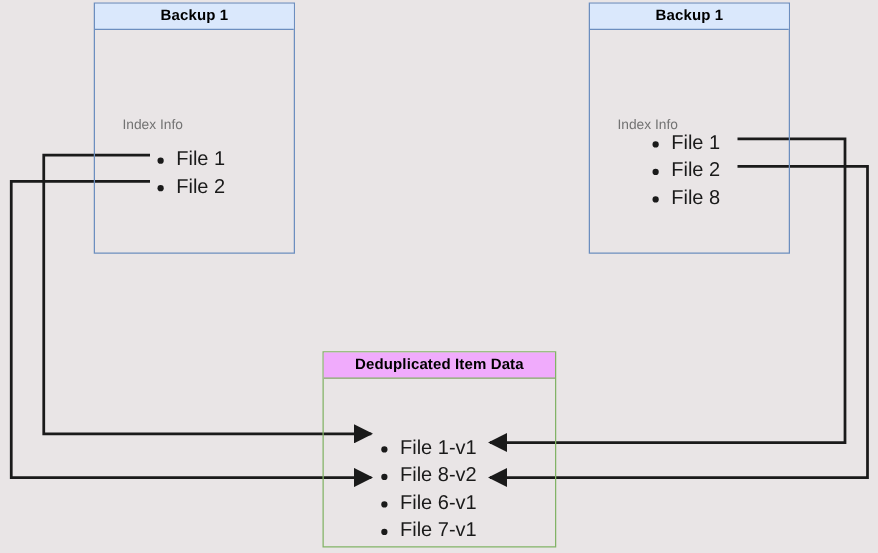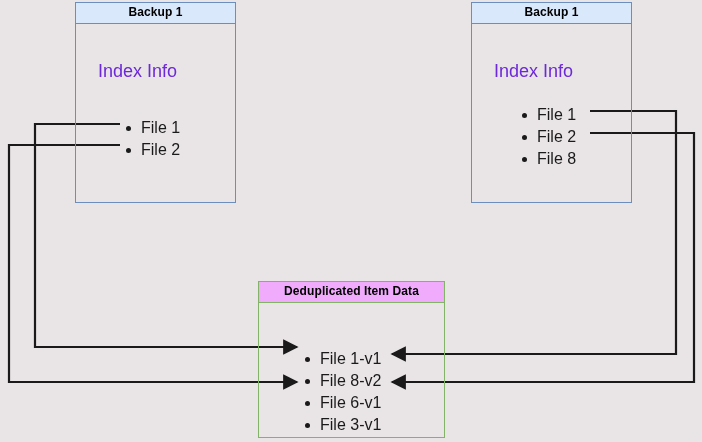--- a/index.html
+++ b/index.html
@@ -53,23 +53,24 @@
   .box.green .box-header {
     background: #f0abfc;
     border-bottom-color: #82b366;
   }
   .box-body {
     position: relative;
     height: calc(100% - 21px);
   }
   .caption {
     position: absolute;
-    font-size: 18px;
-    color: #6d28d9;
+    font-size: 11px;
+    color: #737373;
     white-space: nowrap;
+    margin-top: 33px;
   }
   ul.filelist {
     position: absolute;
     margin: 0;
     padding: 0;
     list-style: none;
   }
   ul.filelist li {
     position: relative;
     font-size: 16px;
@@ -141,18 +142,18 @@
     </div>
   </div>
 
   <div class="box green" id="dedup">
     <div class="box-header">Deduplicated Item Data</div>
     <div class="box-body">
       <ul class="filelist">
         <li>File 1-v1</li>
         <li>File 8-v2</li>
         <li>File 6-v1</li>
-        <li>File 3-v1</li>
+        <li>File 7-v1</li>
       </ul>
     </div>
   </div>
 
 </div>
 
 </body></html>

